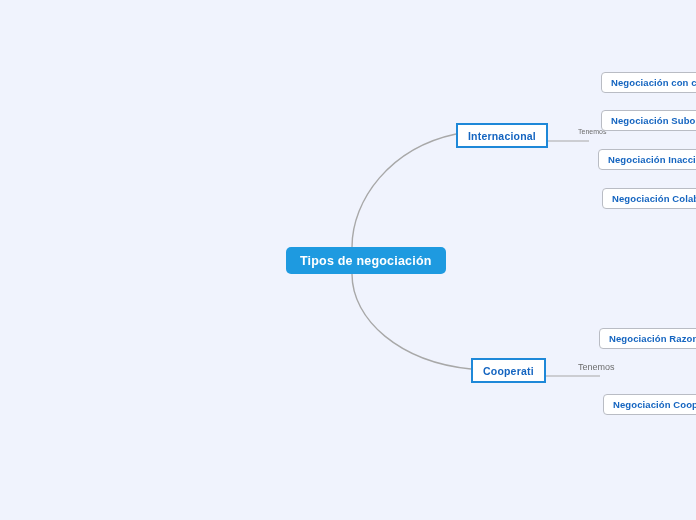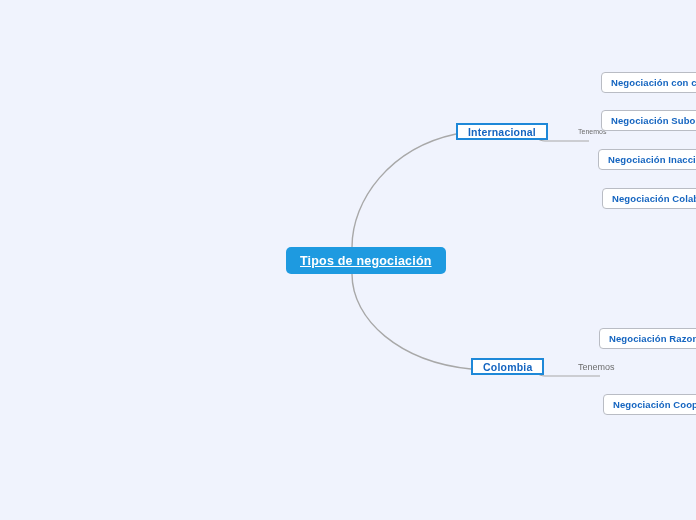--- a/index.html
+++ b/index.html
@@ -41,31 +41,30 @@
     background: #1e9ae0;
     color: #ffffff;
     font-size: 12.5px;
     font-weight: bold;
     letter-spacing: 0.2px;
     padding: 0 14px;
     height: 27px;
     left: 286px;
     top: 247px;
     border-radius: 5px;
-    text-decoration: underline;
   }
   
   .node-l1 {
     background: #ffffff;
     border: 2px solid #1e88d8;
     color: #1565c0;
     font-size: 10.5px;
     font-weight: bold;
     letter-spacing: 0.2px;
-    height: 17px;
+    height: 25px;
     padding: 0 10px;
     border-radius: 0;
   }
   #node-internacional { left: 456px; top: 123px; }
   #node-colombia { left: 471px; top: 358px; }
 
   
   .node-leaf {
     background: #ffffff;
     border: 1px solid #b9bcc4;
@@ -121,21 +120,21 @@
   <div class="edge-label" id="label-tenemos-top">Tenemos</div>
 
   <div class="node node-leaf" style="left:601px; top:72px; width:110px;">Negociación con confro</div>
 
   <div class="node node-leaf" style="left:601px; top:110px; width:110px;">Negociación Subordina</div>
 
   <div class="node node-leaf" style="left:598px; top:149px; width:106px;">Negociación Inaccion</div>
 
   <div class="node node-leaf" style="left:602px; top:188px; width:110px;">Negociación Colabora</div>
 
-  <div class="node node-l1" id="node-colombia">Colombia</div>
+  <div class="node node-l1" id="node-colombia">Cooperati</div>
 
   <div class="edge-label" id="label-tenemos-bottom">Tenemos</div>
 
   <div class="node node-leaf" style="left:599px; top:328px; width:110px;">Negociación Razonada</div>
 
   <div class="node node-leaf" style="left:603px; top:394px; width:110px;">Negociación Cooperati</div>
 
 </div>
 
 </body></html>

